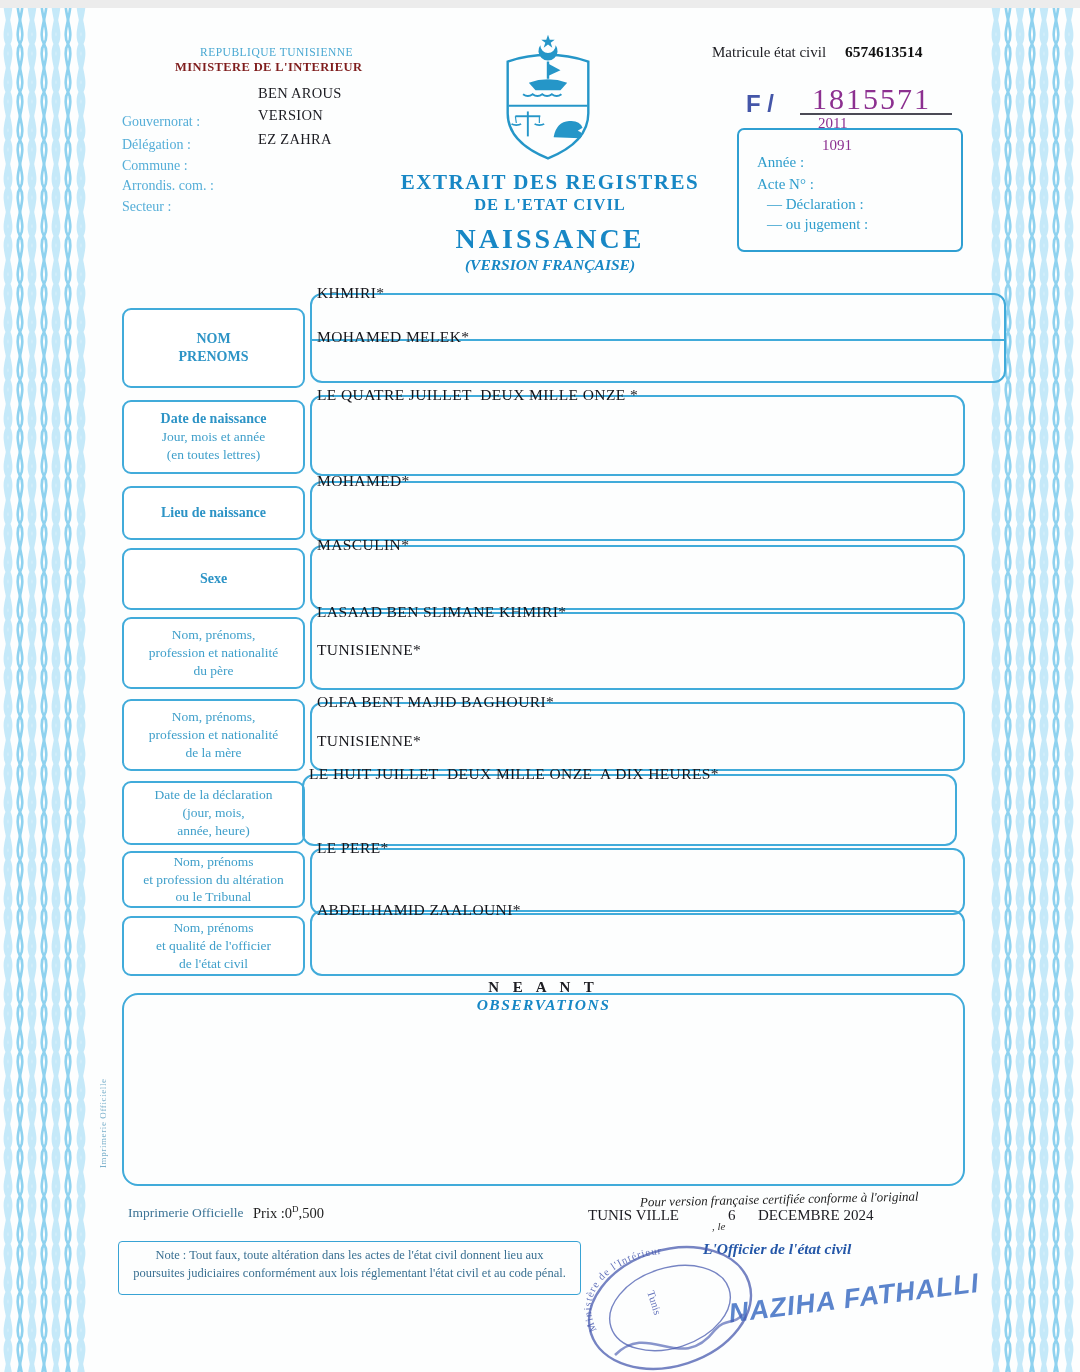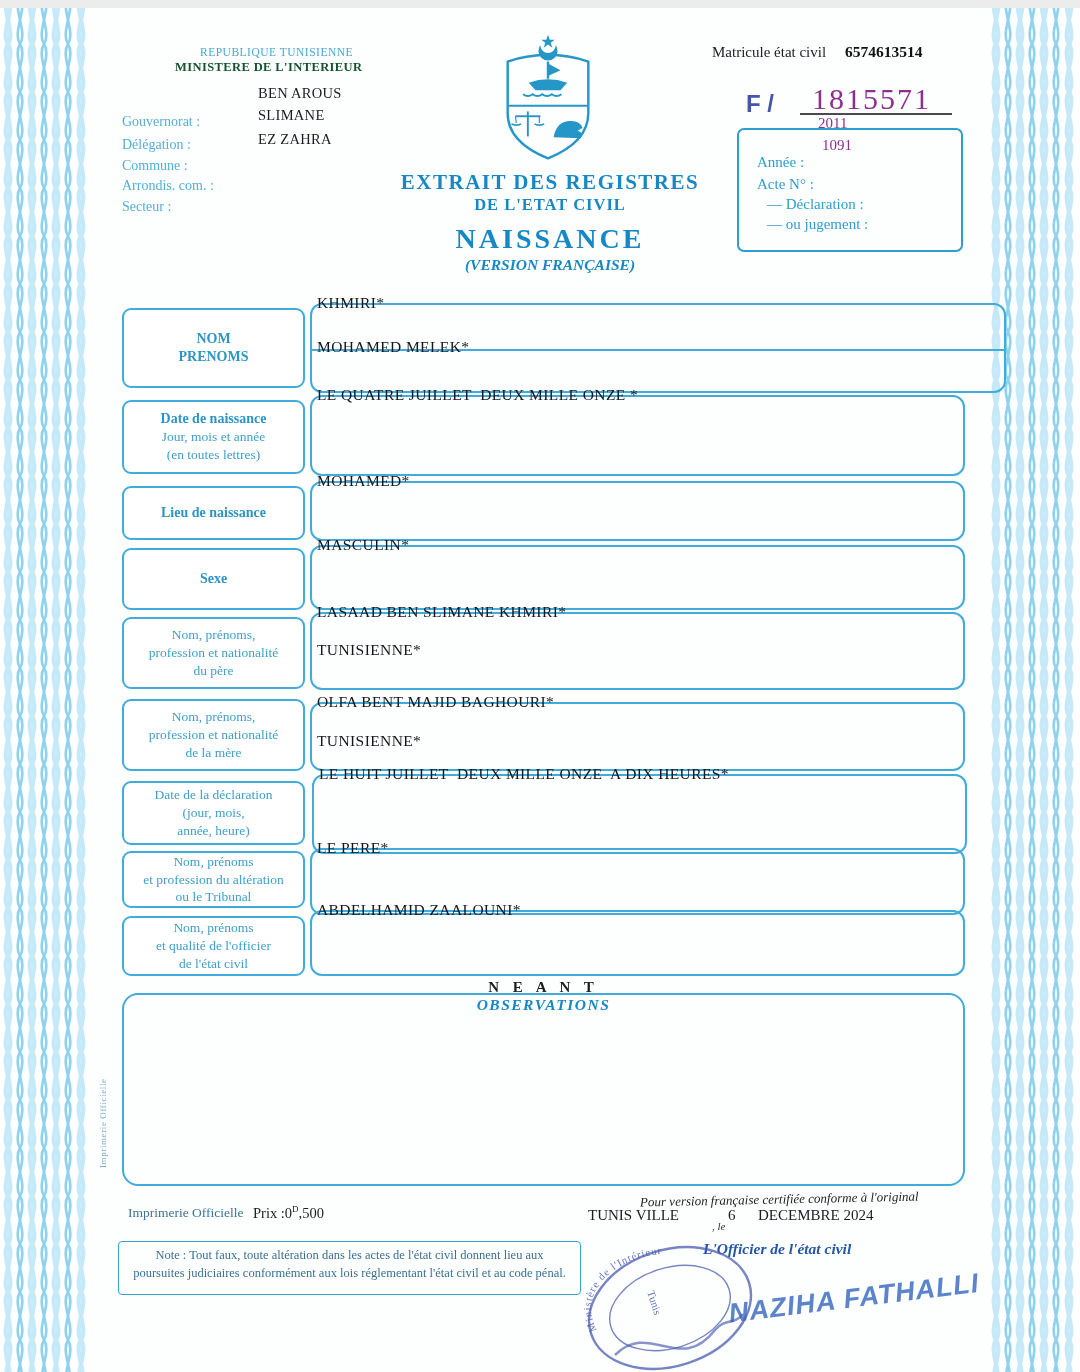--- a/index.html
+++ b/index.html
@@ -62,30 +62,30 @@
       <path d="M 44 -12 C 36 0, 52 24, 44 36 C 36 48, 52 72, 44 84 C 36 96, 52 120, 44 132 C 36 144, 52 168, 44 180 C 36 192, 52 216, 44 228 C 36 240, 52 264, 44 276 C 36 288, 52 312, 44 324 C 36 336, 52 360, 44 372 C 36 384, 52 408, 44 420 C 36 432, 52 456, 44 468 C 36 480, 52 504, 44 516 C 36 528, 52 552, 44 564 C 36 576, 52 600, 44 612 C 36 624, 52 648, 44 660 C 36 672, 52 696, 44 708 C 36 720, 52 744, 44 756 C 36 768, 52 792, 44 804 C 36 816, 52 840, 44 852 C 36 864, 52 888, 44 900 C 36 912, 52 936, 44 948 C 36 960, 52 984, 44 996 C 36 1008, 52 1032, 44 1044 C 36 1056, 52 1080, 44 1092 C 36 1104, 52 1128, 44 1140 C 36 1152, 52 1176, 44 1188 C 36 1200, 52 1224, 44 1236 C 36 1248, 52 1272, 44 1284 C 36 1296, 52 1320, 44 1332 C 36 1344, 52 1368, 44 1380 C 36 1392, 52 1416, 44 1428" fill="none" stroke="#8fd2ef" stroke-width="2.6"></path>
       <path d="M 56 -12 C 64 0, 48 24, 56 36 C 64 48, 48 72, 56 84 C 64 96, 48 120, 56 132 C 64 144, 48 168, 56 180 C 64 192, 48 216, 56 228 C 64 240, 48 264, 56 276 C 64 288, 48 312, 56 324 C 64 336, 48 360, 56 372 C 64 384, 48 408, 56 420 C 64 432, 48 456, 56 468 C 64 480, 48 504, 56 516 C 64 528, 48 552, 56 564 C 64 576, 48 600, 56 612 C 64 624, 48 648, 56 660 C 64 672, 48 696, 56 708 C 64 720, 48 744, 56 756 C 64 768, 48 792, 56 804 C 64 816, 48 840, 56 852 C 64 864, 48 888, 56 900 C 64 912, 48 936, 56 948 C 64 960, 48 984, 56 996 C 64 1008, 48 1032, 56 1044 C 64 1056, 48 1080, 56 1092 C 64 1104, 48 1128, 56 1140 C 64 1152, 48 1176, 56 1188 C 64 1200, 48 1224, 56 1236 C 64 1248, 48 1272, 56 1284 C 64 1296, 48 1320, 56 1332 C 64 1344, 48 1368, 56 1380 C 64 1392, 48 1416, 56 1428" fill="none" stroke="#c5e9f9" stroke-width="4.2"></path>
       <path d="M 56 -12 C 48 0, 64 24, 56 36 C 48 48, 64 72, 56 84 C 48 96, 64 120, 56 132 C 48 144, 64 168, 56 180 C 48 192, 64 216, 56 228 C 48 240, 64 264, 56 276 C 48 288, 64 312, 56 324 C 48 336, 64 360, 56 372 C 48 384, 64 408, 56 420 C 48 432, 64 456, 56 468 C 48 480, 64 504, 56 516 C 48 528, 64 552, 56 564 C 48 576, 64 600, 56 612 C 48 624, 64 648, 56 660 C 48 672, 64 696, 56 708 C 48 720, 64 744, 56 756 C 48 768, 64 792, 56 804 C 48 816, 64 840, 56 852 C 48 864, 64 888, 56 900 C 48 912, 64 936, 56 948 C 48 960, 64 984, 56 996 C 48 1008, 64 1032, 56 1044 C 48 1056, 64 1080, 56 1092 C 48 1104, 64 1128, 56 1140 C 48 1152, 64 1176, 56 1188 C 48 1200, 64 1224, 56 1236 C 48 1248, 64 1272, 56 1284 C 48 1296, 64 1320, 56 1332 C 48 1344, 64 1368, 56 1380 C 48 1392, 64 1416, 56 1428" fill="none" stroke="#c5e9f9" stroke-width="4.2"></path>
       <path d="M 68 -12 C 76 0, 60 24, 68 36 C 76 48, 60 72, 68 84 C 76 96, 60 120, 68 132 C 76 144, 60 168, 68 180 C 76 192, 60 216, 68 228 C 76 240, 60 264, 68 276 C 76 288, 60 312, 68 324 C 76 336, 60 360, 68 372 C 76 384, 60 408, 68 420 C 76 432, 60 456, 68 468 C 76 480, 60 504, 68 516 C 76 528, 60 552, 68 564 C 76 576, 60 600, 68 612 C 76 624, 60 648, 68 660 C 76 672, 60 696, 68 708 C 76 720, 60 744, 68 756 C 76 768, 60 792, 68 804 C 76 816, 60 840, 68 852 C 76 864, 60 888, 68 900 C 76 912, 60 936, 68 948 C 76 960, 60 984, 68 996 C 76 1008, 60 1032, 68 1044 C 76 1056, 60 1080, 68 1092 C 76 1104, 60 1128, 68 1140 C 76 1152, 60 1176, 68 1188 C 76 1200, 60 1224, 68 1236 C 76 1248, 60 1272, 68 1284 C 76 1296, 60 1320, 68 1332 C 76 1344, 60 1368, 68 1380 C 76 1392, 60 1416, 68 1428" fill="none" stroke="#8fd2ef" stroke-width="2.6"></path>
       <path d="M 68 -12 C 60 0, 76 24, 68 36 C 60 48, 76 72, 68 84 C 60 96, 76 120, 68 132 C 60 144, 76 168, 68 180 C 60 192, 76 216, 68 228 C 60 240, 76 264, 68 276 C 60 288, 76 312, 68 324 C 60 336, 76 360, 68 372 C 60 384, 76 408, 68 420 C 60 432, 76 456, 68 468 C 60 480, 76 504, 68 516 C 60 528, 76 552, 68 564 C 60 576, 76 600, 68 612 C 60 624, 76 648, 68 660 C 60 672, 76 696, 68 708 C 60 720, 76 744, 68 756 C 60 768, 76 792, 68 804 C 60 816, 76 840, 68 852 C 60 864, 76 888, 68 900 C 60 912, 76 936, 68 948 C 60 960, 76 984, 68 996 C 60 1008, 76 1032, 68 1044 C 60 1056, 76 1080, 68 1092 C 60 1104, 76 1128, 68 1140 C 60 1152, 76 1176, 68 1188 C 60 1200, 76 1224, 68 1236 C 60 1248, 76 1272, 68 1284 C 60 1296, 76 1320, 68 1332 C 60 1344, 76 1368, 68 1380 C 60 1392, 76 1416, 68 1428" fill="none" stroke="#8fd2ef" stroke-width="2.6"></path>
       <path d="M 81 -12 C 89 0, 73 24, 81 36 C 89 48, 73 72, 81 84 C 89 96, 73 120, 81 132 C 89 144, 73 168, 81 180 C 89 192, 73 216, 81 228 C 89 240, 73 264, 81 276 C 89 288, 73 312, 81 324 C 89 336, 73 360, 81 372 C 89 384, 73 408, 81 420 C 89 432, 73 456, 81 468 C 89 480, 73 504, 81 516 C 89 528, 73 552, 81 564 C 89 576, 73 600, 81 612 C 89 624, 73 648, 81 660 C 89 672, 73 696, 81 708 C 89 720, 73 744, 81 756 C 89 768, 73 792, 81 804 C 89 816, 73 840, 81 852 C 89 864, 73 888, 81 900 C 89 912, 73 936, 81 948 C 89 960, 73 984, 81 996 C 89 1008, 73 1032, 81 1044 C 89 1056, 73 1080, 81 1092 C 89 1104, 73 1128, 81 1140 C 89 1152, 73 1176, 81 1188 C 89 1200, 73 1224, 81 1236 C 89 1248, 73 1272, 81 1284 C 89 1296, 73 1320, 81 1332 C 89 1344, 73 1368, 81 1380 C 89 1392, 73 1416, 81 1428" fill="none" stroke="#c5e9f9" stroke-width="4.2"></path>
       <path d="M 81 -12 C 73 0, 89 24, 81 36 C 73 48, 89 72, 81 84 C 73 96, 89 120, 81 132 C 73 144, 89 168, 81 180 C 73 192, 89 216, 81 228 C 73 240, 89 264, 81 276 C 73 288, 89 312, 81 324 C 73 336, 89 360, 81 372 C 73 384, 89 408, 81 420 C 73 432, 89 456, 81 468 C 73 480, 89 504, 81 516 C 73 528, 89 552, 81 564 C 73 576, 89 600, 81 612 C 73 624, 89 648, 81 660 C 73 672, 89 696, 81 708 C 73 720, 89 744, 81 756 C 73 768, 89 792, 81 804 C 73 816, 89 840, 81 852 C 73 864, 89 888, 81 900 C 73 912, 89 936, 81 948 C 73 960, 89 984, 81 996 C 73 1008, 89 1032, 81 1044 C 73 1056, 89 1080, 81 1092 C 73 1104, 89 1128, 81 1140 C 73 1152, 89 1176, 81 1188 C 73 1200, 89 1224, 81 1236 C 73 1248, 89 1272, 81 1284 C 73 1296, 89 1320, 81 1332 C 73 1344, 89 1368, 81 1380 C 73 1392, 89 1416, 81 1428" fill="none" stroke="#c5e9f9" stroke-width="4.2"></path>
     </svg>
 
   <div class="abs" style="left:200px;top:38px;font-size:11.5px;color:#49a8d2;letter-spacing:.5px">REPUBLIQUE TUNISIENNE</div>
-  <div class="abs" style="left:175px;top:52px;font-size:12.5px;font-weight:bold;color:#14532d;letter-spacing:.4px">MINISTERE DE L'INTERIEUR</div>
+  <div class="abs" style="left:175px;top:52px;font-size:12.5px;font-weight:bold;color:#7f1d1d;letter-spacing:.4px">MINISTERE DE L'INTERIEUR</div>
 
   <div class="hdr-admin-label" style="top:106px">Gouvernorat :</div>
   <div class="hdr-admin-label" style="top:129px">Délégation :</div>
   <div class="hdr-admin-label" style="top:150px">Commune :</div>
   <div class="hdr-admin-label" style="top:170px">Arrondis. com. :</div>
   <div class="hdr-admin-label" style="top:191px">Secteur :</div>
 
   <div class="hdr-admin-value" style="top:77px">BEN AROUS</div>
-  <div class="hdr-admin-value" style="top:99px">SLIMANE</div>
+  <div class="hdr-admin-value" style="top:99px">VERSION</div>
   <div class="hdr-admin-value" style="top:123px">EZ ZAHRA</div>
 
   <svg class="abs" style="left:500px;top:20px" width="96" height="140" viewBox="0 0 100 140">
     <g stroke="#2596c8" fill="none" stroke-width="2.5">
       <path d="M42,15 a10,10 0 1 0 16,0 a8,8 0 1 1 -16,0" fill="#2596c8" stroke="none"></path>
       <polygon points="50,4 51.8,9.2 57,9.2 52.8,12.4 54.5,17.6 50,14.4 45.5,17.6 47.2,12.4 43,9.2 48.2,9.2" fill="#2596c8" stroke="none"></polygon>
       <path d="M8,32 Q50,18 92,32 L92,86 Q92,116 50,133 Q8,116 8,86 Z"></path>
       <line x1="50" y1="32" x2="50" y2="50"></line>
       <path d="M50,34 L63,41 L50,47 Z" fill="#2596c8" stroke="none"></path>
       <path d="M30,54 Q50,47 70,54 L63,62 H37 Z" fill="#2596c8" stroke="none"></path>
@@ -155,21 +155,21 @@
     <span>Nom, prénoms</span>
     <span>et profession du altération</span>
     <span>ou le Tribunal</span>
   </div>
   <div class="lblbox" style="left:122px;top:908px;width:183px;height:60px">
     <span>Nom, prénoms</span>
     <span>et qualité de l'officier</span>
     <span>de l'état civil</span>
   </div>
 
-  <div class="cbox" style="left:310px;top:295px;width:696px;height:90px">
+  <div class="cbox" style="left:310px;top:285px;width:696px;height:90px">
     <div class="divider" style="top:44px"></div>
     <div class="val" style="left:5px;top:-11px">KHMIRI*</div>
     <div class="val" style="left:5px;top:33px">MOHAMED MELEK*</div>
   </div>
   <div class="cbox" style="left:310px;top:387px;width:655px;height:81px">
     <div class="val" style="left:5px;top:-11px">LE QUATRE JUILLET  DEUX MILLE ONZE *</div>
   </div>
   <div class="cbox" style="left:310px;top:473px;width:655px;height:60px">
     <div class="val" style="left:5px;top:-11px">MOHAMED*</div>
   </div>
@@ -177,21 +177,21 @@
     <div class="val" style="left:5px;top:-11px">MASCULIN*</div>
   </div>
   <div class="cbox" style="left:310px;top:604px;width:655px;height:78px">
     <div class="val" style="left:5px;top:-11px">LASAAD BEN SLIMANE KHMIRI*</div>
     <div class="val" style="left:5px;top:27px">TUNISIENNE*</div>
   </div>
   <div class="cbox" style="left:310px;top:694px;width:655px;height:69px">
     <div class="val" style="left:5px;top:-11px">OLFA BENT MAJID BAGHOURI*</div>
     <div class="val" style="left:5px;top:28px">TUNISIENNE*</div>
   </div>
-  <div class="cbox" style="left:312px;top:766px;width:655px;height:80px">
+  <div class="cbox" style="left:302px;top:766px;width:655px;height:72px">
     <div class="val" style="left:5px;top:-11px">LE HUIT JUILLET  DEUX MILLE ONZE  A DIX HEURES*</div>
   </div>
   <div class="cbox" style="left:310px;top:840px;width:655px;height:67px">
     <div class="val" style="left:5px;top:-11px">LE PERE*</div>
   </div>
   <div class="cbox" style="left:310px;top:902px;width:655px;height:66px">
     <div class="val" style="left:5px;top:-11px">ABDELHAMID ZAALOUNI*</div>
   </div>
 
   <div class="cbox" style="left:122px;top:985px;width:843px;height:193px;border-radius:16px"></div>

